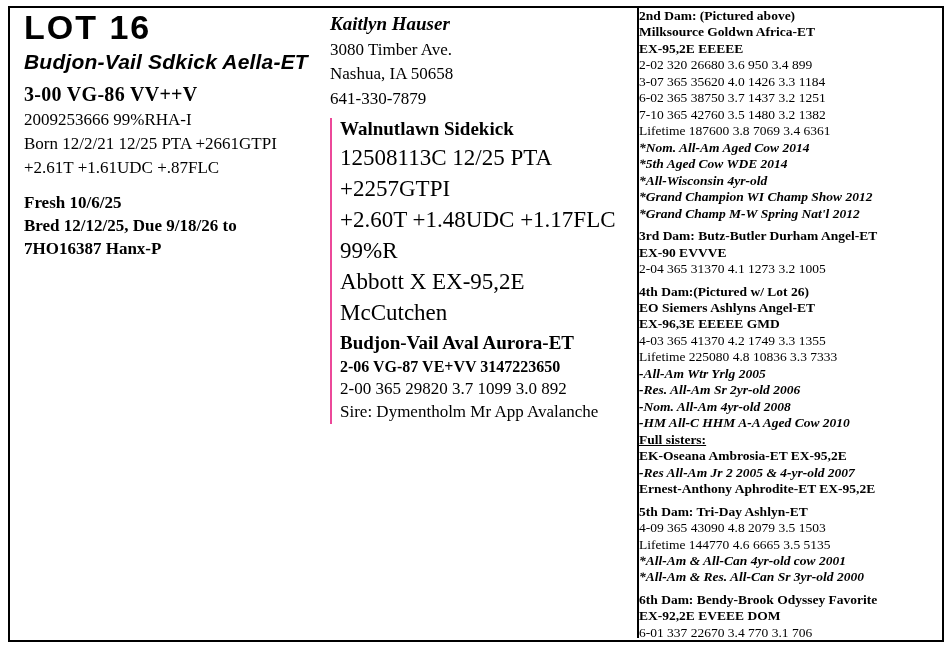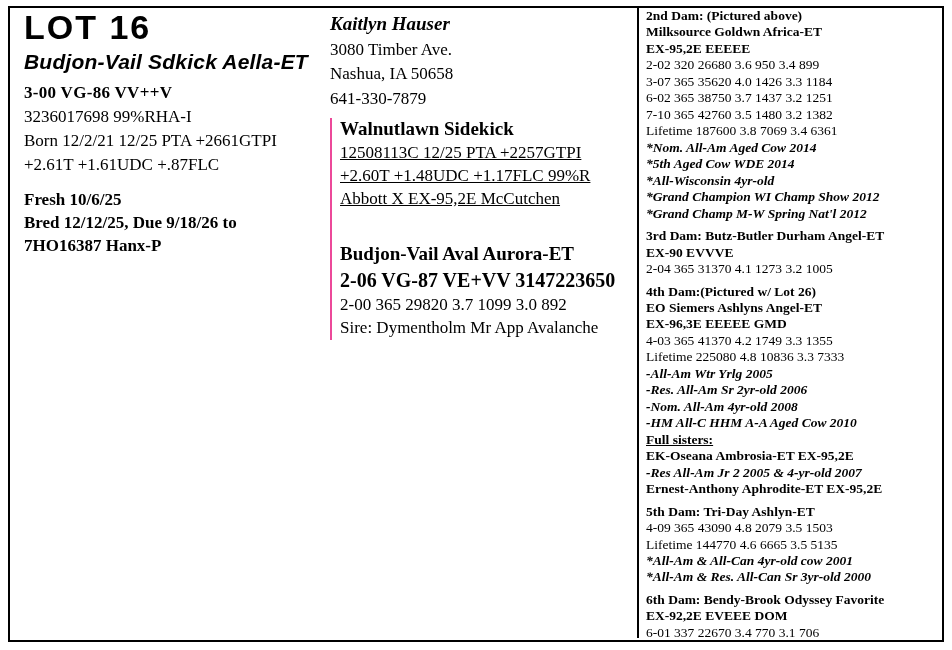--- a/index.html
+++ b/index.html
@@ -47,21 +47,21 @@
   .animal-name {
     font-family: "Liberation Sans", sans-serif;
     font-style: italic;
     font-weight: bold;
     font-size: 21px;
     margin-top: 4px;
     letter-spacing: 0.2px;
   }
   .line-bold {
     font-weight: bold;
-    font-size: 17px;
+    font-size: 20px;
     margin-top: 9px;
     letter-spacing: 0.3px;
   }
   .line-plain {
     font-size: 17px;
     margin-top: 4px;
   }
   .spacer-block { height: 14px; }
   .fresh-block div {
     font-weight: bold;
@@ -93,70 +93,68 @@
     border-left: 2px solid #ec4899;
     padding-left: 8px;
     box-sizing: border-box;
   }
   .sire-name {
     font-weight: bold;
     font-size: 19px;
     margin-bottom: 2px;
   }
   .sire-line {
-    font-size: 17px;
-    line-height: 1.35;
-    text-decoration: underline;
-  }
-  .dam-block { margin-top: 32px; }
+    font-size: 23px;
+    line-height: 1.35;
+  }
+  .dam-block { margin-top: 4px; }
   .dam-name {
     font-weight: bold;
     font-size: 19px;
     margin-bottom: 2px;
   }
   .dam-bold {
     font-weight: bold;
-    font-size: 20px;
+    font-size: 16px;
     line-height: 1.35;
   }
   .dam-line {
     font-size: 17px;
     line-height: 1.35;
   }
 
   
   .col-right {
     position: absolute;
     left: 637px;
     top: 8px;
     width: 292px;
     height: 630px;
     border-left: 2px solid #000;
-    padding-left: 7px;
     box-sizing: border-box;
     font-size: 13.5px;
     line-height: 1.22;
   }
   .r-bold { font-weight: bold; }
   .r-bi { font-weight: bold; font-style: italic; }
   .r-plain { }
   .r-u { text-decoration: underline; font-weight: bold; }
   .gap { height: 6px; }
 </style>
 </head>
 <body>
 
 <div class="page">
   <div class="frame"></div>
 
   <div class="col-left">
     <div class="lot-title">LOT 16</div>
     <div class="animal-name">Budjon-Vail Sdkick Aella-ET</div>
     <div class="line-bold">3-00  VG-86  VV++V</div>
-    <div class="line-plain">3236017698    99%RHA-I</div>
+    <div class="line-plain">2009253666    99%RHA-I</div>
     <div class="line-plain">Born 12/2/21    12/25 PTA +2661GTPI</div>
     <div class="line-plain">+2.61T +1.61UDC +.87FLC</div>
     <div class="spacer-block"></div>
     <div class="fresh-block">
       <div>Fresh 10/6/25</div>
       <div>Bred 12/12/25, Due 9/18/26 to</div>
       <div>7HO16387 Hanx-P</div>
     </div>
   </div>
 

